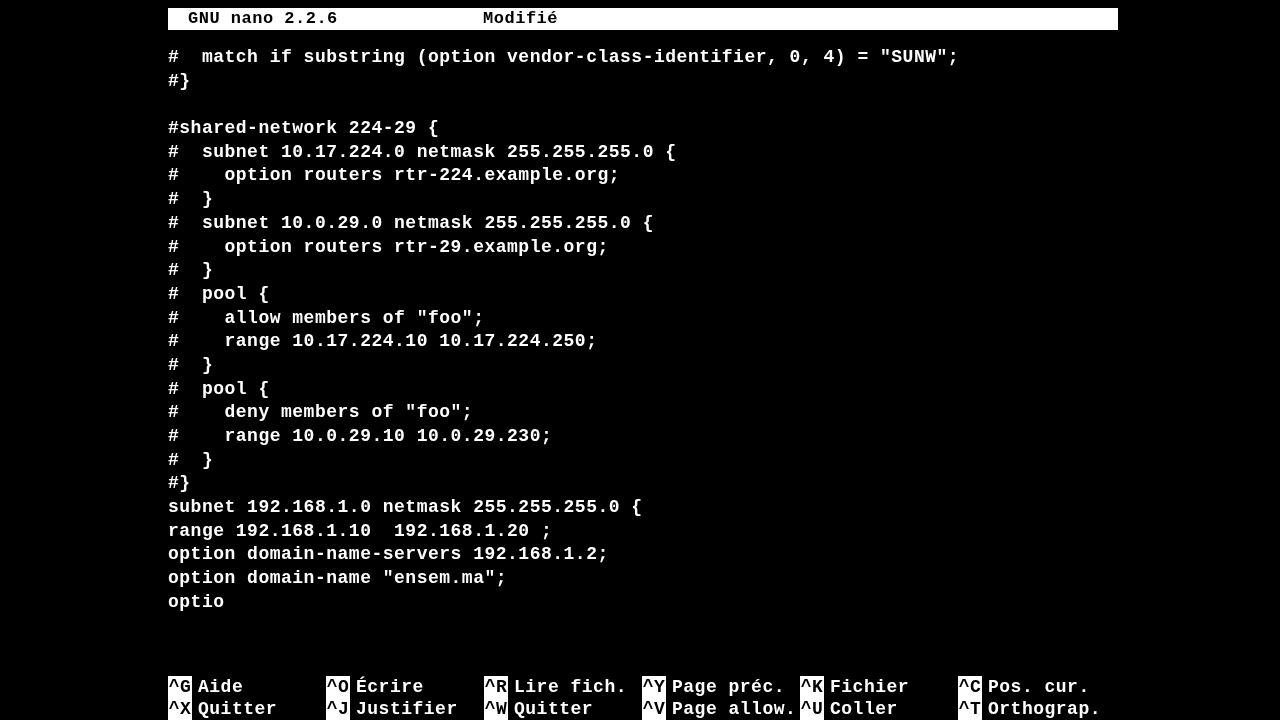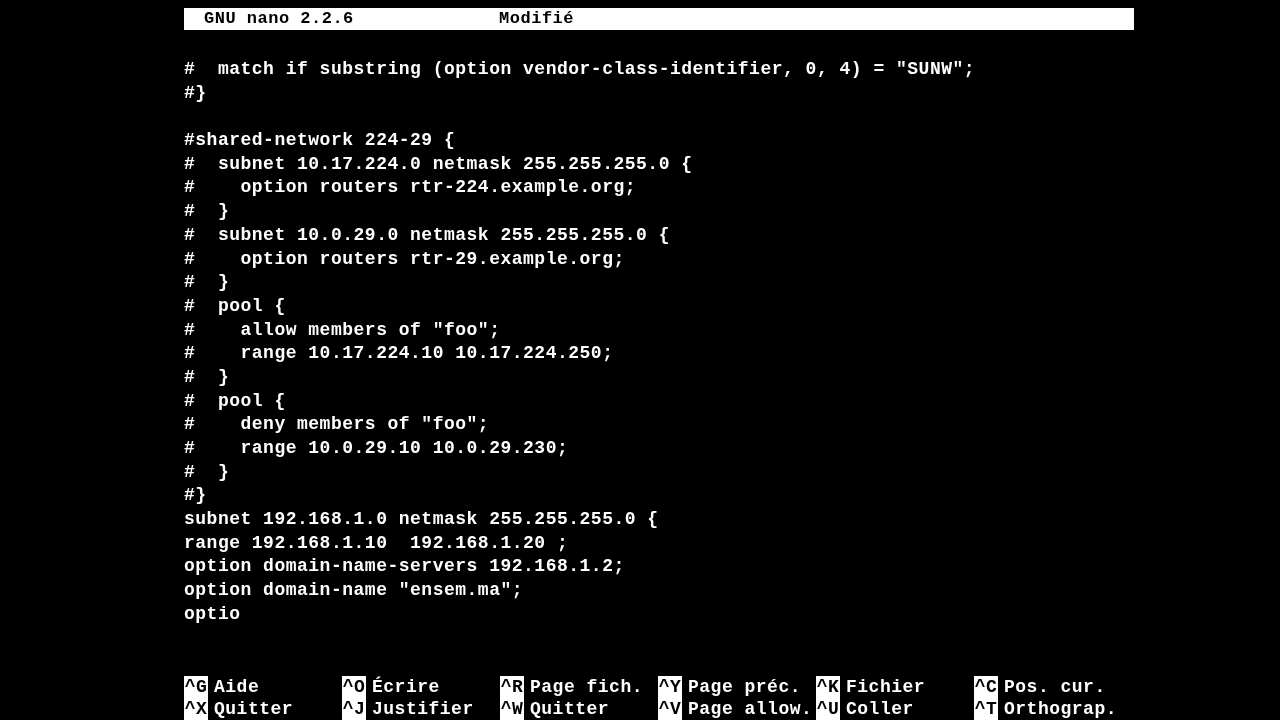--- a/index.html
+++ b/index.html
@@ -1,21 +1,21 @@
 <!DOCTYPE html>
 <html><head>
 <meta charset="utf-8">
 <style>
   html,body{margin:0;padding:0;background:#000;width:1280px;height:720px;overflow:hidden;font-family:"Courier New",monospace;}
-  .terminal{position:absolute;left:184px;top:8px;width:950px;height:712px;color:#fff;font-size:18px;font-weight:bold;line-height:23.7px;letter-spacing:0.5px;}
+  .terminal{position:absolute;left:168px;top:8px;width:950px;height:712px;color:#fff;font-size:18px;font-weight:bold;line-height:23.7px;letter-spacing:0.5px;}
   .titlebar{background:#fff;color:#000;height:22px;line-height:22px;display:flex;white-space:pre;font-size:17px;}
   .titlebar .left{padding-left:20px;width:260px;}
   .titlebar .center{flex:1;text-align:center;}
   .titlebar .right{width:110px;text-align:right;}
-  .editor{padding-top:28px;white-space:pre;}
+  .editor{padding-top:16px;white-space:pre;}
   .editor .line{height:23.7px;}
   .footer{position:absolute;bottom:0;left:0;width:950px;}
   .footer-row{display:flex;height:22px;line-height:22px;}
   .shortcut{display:flex;width:158px;overflow:hidden;white-space:nowrap;}
   .key{background:#fff;color:#000;width:24px;min-width:24px;text-align:center;margin-right:6px;}
   .lbl{color:#fff;text-align:center;}
 </style>
 </head>
 <body>
 
@@ -33,21 +33,21 @@
         <div class="shortcut">
           <div class="key">^G</div>
           <div class="lbl">Aide</div>
         </div>
         <div class="shortcut">
           <div class="key">^O</div>
           <div class="lbl">Écrire</div>
         </div>
         <div class="shortcut">
           <div class="key">^R</div>
-          <div class="lbl">Page fich.</div>
+          <div class="lbl">Lire fich.</div>
         </div>
         <div class="shortcut">
           <div class="key">^Y</div>
           <div class="lbl">Page préc.</div>
         </div>
         <div class="shortcut">
           <div class="key">^K</div>
           <div class="lbl">Fichier</div>
         </div>
         <div class="shortcut">

